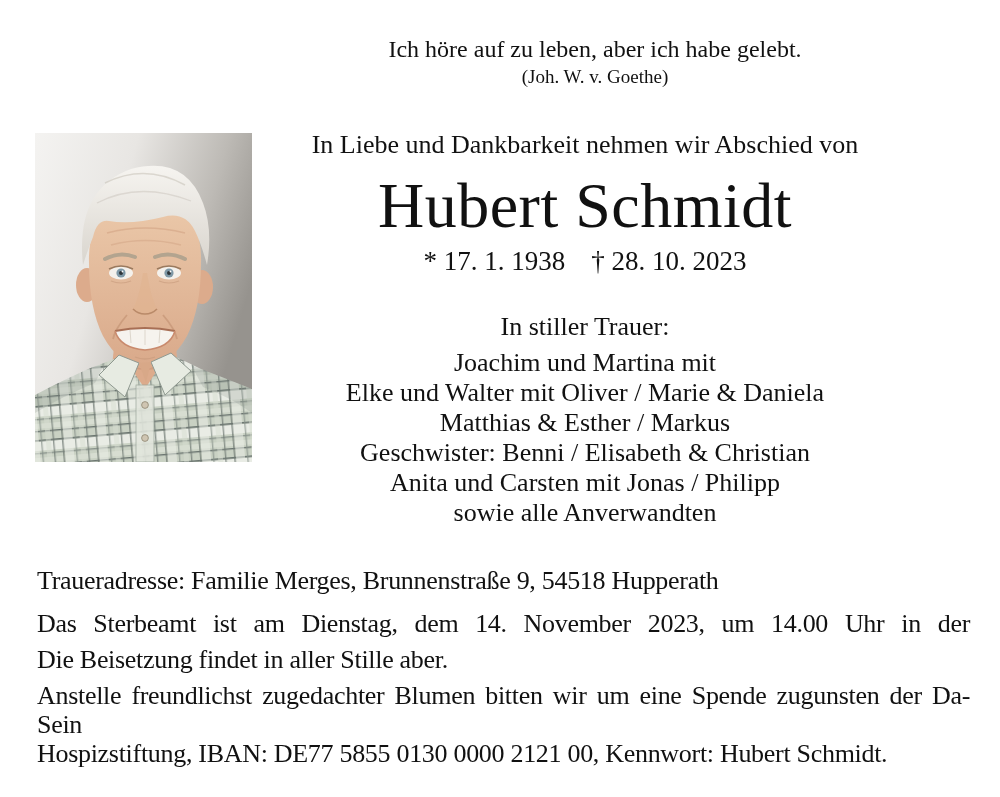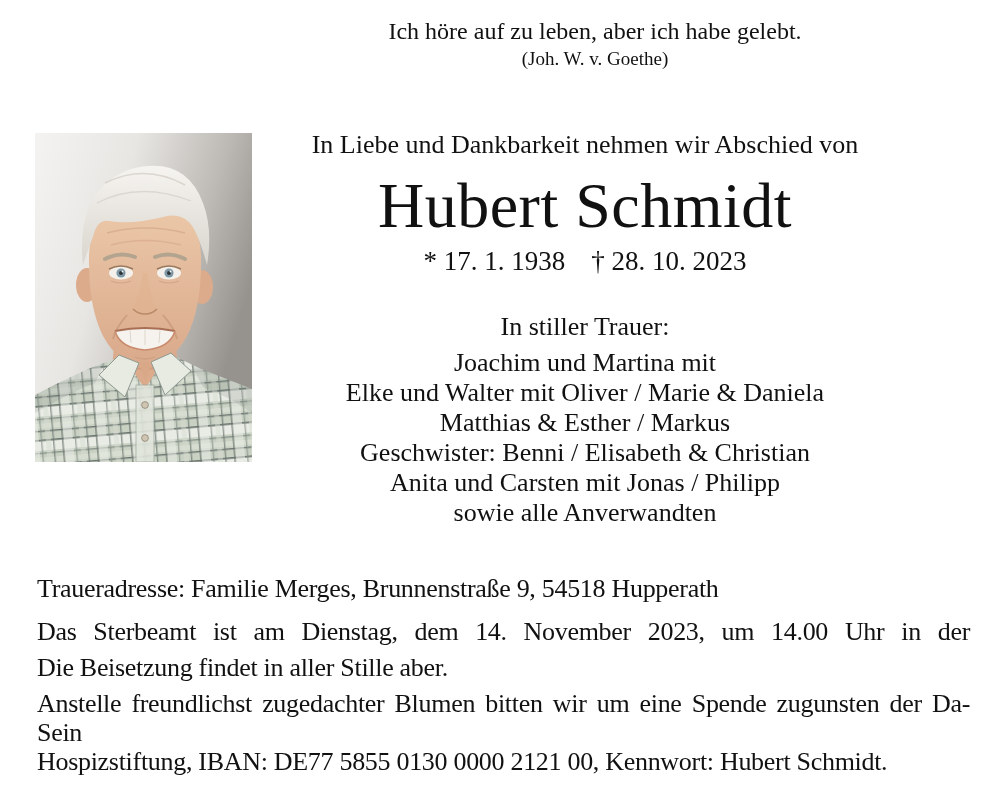--- a/index.html
+++ b/index.html
@@ -6,21 +6,21 @@
   .page{
     position:relative;
     width:1000px;height:797px;
     background:#ffffff;
     font-family:"Liberation Serif", serif;
     color:#111111;
     overflow:hidden;
   }
   
   .quote-block{
-    position:absolute;left:255px;top:16px;width:680px;
+    position:absolute;left:255px;top:34px;width:680px;
     text-align:center;
   }
   .quote-line{font-size:24px;line-height:30px;}
   .quote-attr{font-size:19px;line-height:26px;}
 
   
   .photo{
     position:absolute;left:35px;top:133px;width:217px;height:329px;
   }
   .photo svg{display:block;}
@@ -43,21 +43,21 @@
   .mourners{margin-top:6px;}
   .mourner-line{font-size:26px;line-height:30px;font-family:Liberation Serif, serif;}
 
   
   .bottom-block{
     position:absolute;left:37px;top:566px;width:933px;
     font-size:26px;letter-spacing:-0.3px;
   }
   .para{margin:0;}
   .line{line-height:29px;}
-  .address-line{line-height:30px;margin-top:8px;}
+  .address-line{line-height:30px;}
   .justified{
     text-align:justify;
     text-align-last:justify;
   }
   .service-block{margin-top:13px;}
   .spread-words{word-spacing:0.55em;}
   .burial-line{margin-top:7px;line-height:29px;}
   .donation-block{margin-top:7px;}
 </style>
 </head>

